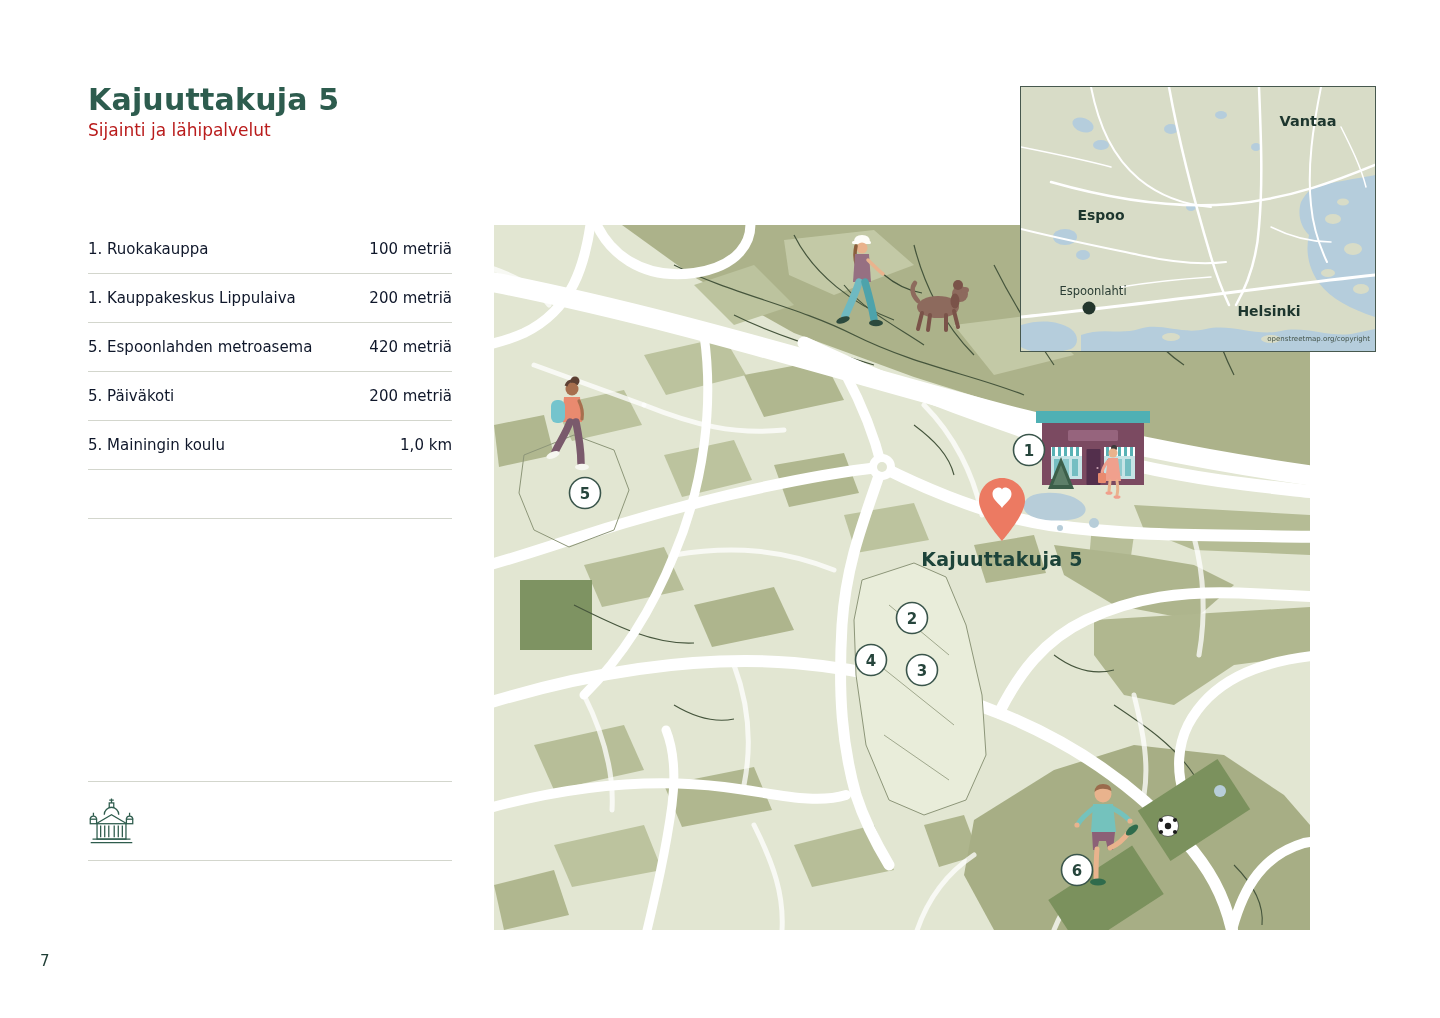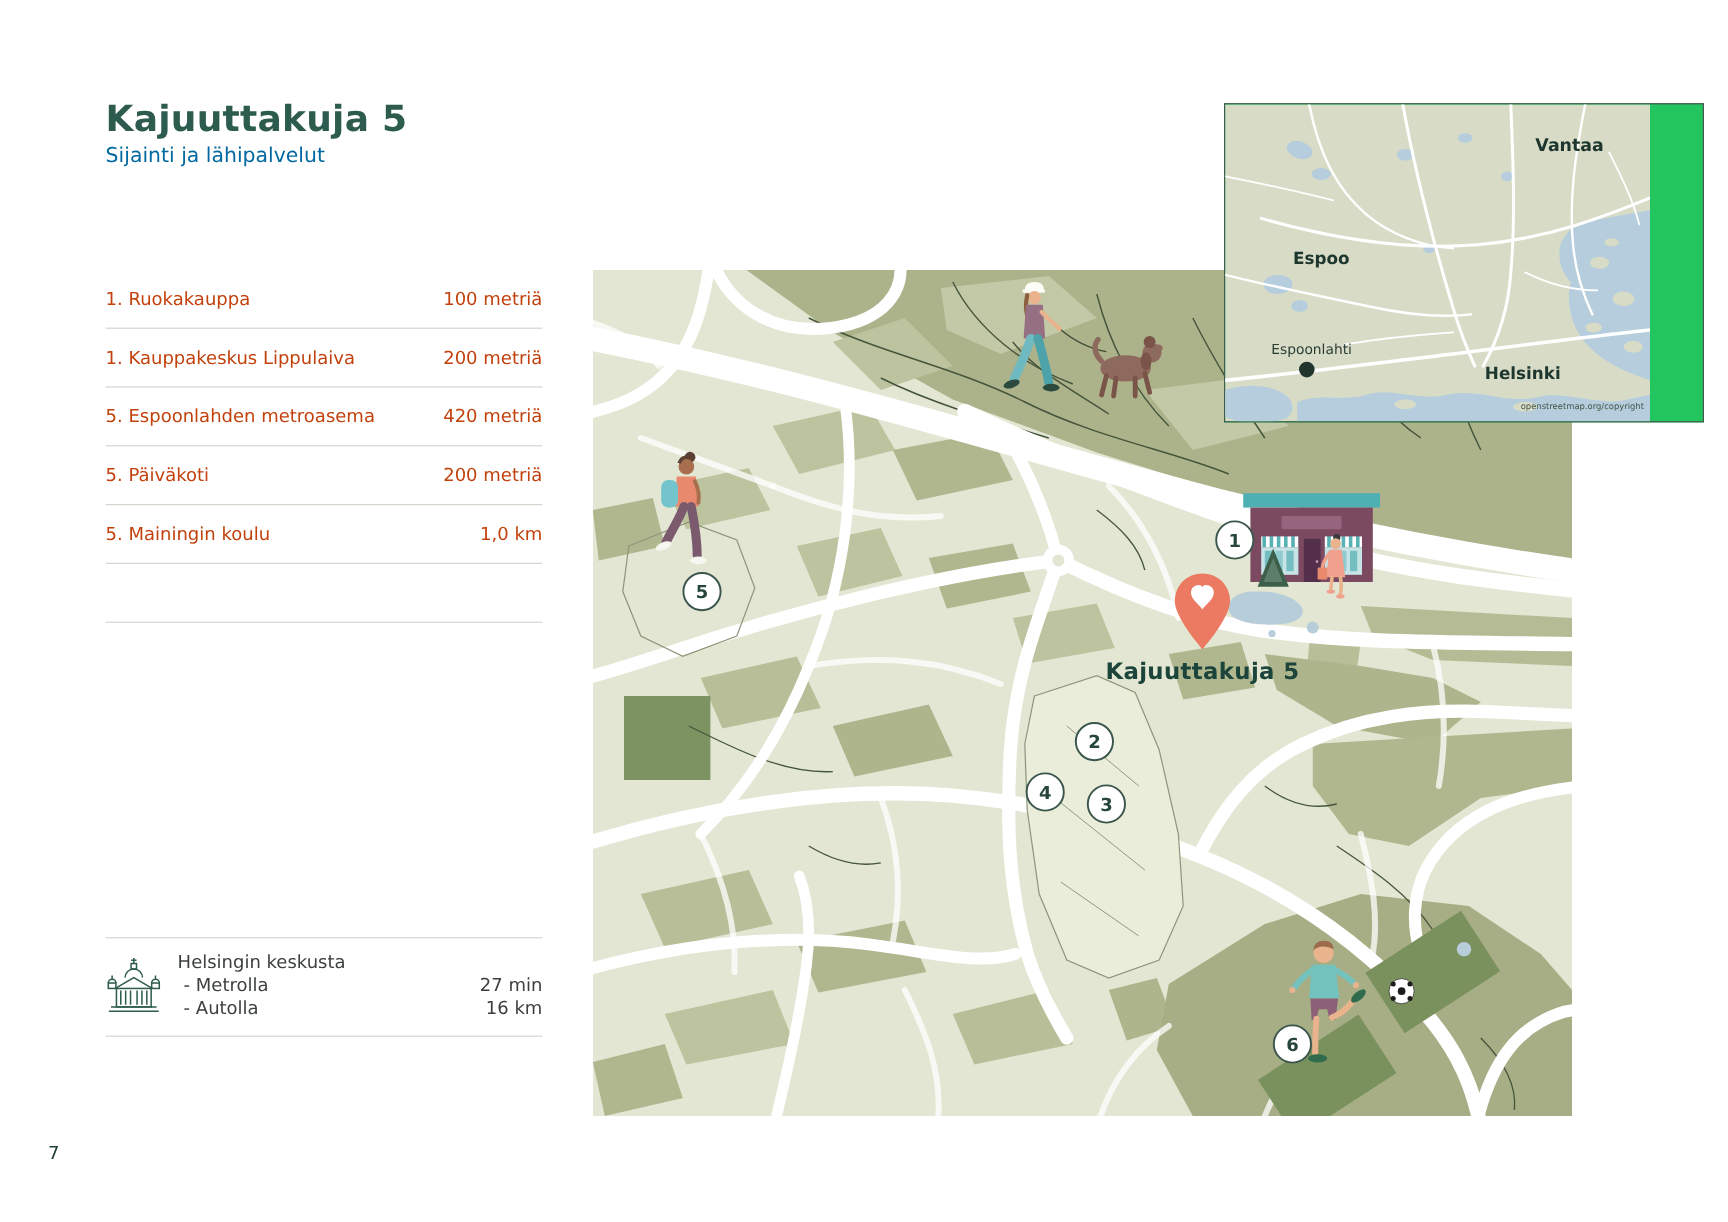--- a/index.html
+++ b/index.html
@@ -4,36 +4,36 @@
 <style>
   html,body{margin:0;padding:0;}
   body{
     width:1440px;height:1018px;position:relative;overflow:hidden;
     background:#ffffff;color:#3b403c;
     font-family:"DejaVu Sans","Liberation Sans",sans-serif;
   }
   .abs{position:absolute;}
   
   .title{left:88px;top:82px;font-size:30px;font-weight:700;color:#2d5c4e;letter-spacing:.2px;}
-  .subtitle{left:88px;top:120px;font-size:17px;color:#0369a1;}
+  .subtitle{left:88px;top:120px;font-size:17px;color:#b91c1c;}
   
   .services{left:88px;top:225px;width:364px;}
-  .svc-row{height:48px;border-bottom:1px solid #d3d6cd;display:flex;align-items:center;justify-content:space-between;font-size:15px;color:#c2410c;}
+  .svc-row{height:48px;border-bottom:1px solid #d3d6cd;display:flex;align-items:center;justify-content:space-between;font-size:15px;color:#0f172a;}
   .svc-dist{white-space:nowrap;}
   
   .distances{left:88px;top:781px;width:364px;}
   .dist-heading{font-size:16px;font-weight:700;color:#21413a;letter-spacing:.4px;margin:0 0 12px 0;}
   .dist-body{border-top:1px solid #d3d6cd;border-bottom:1px solid #d3d6cd;padding:11px 0 13px 0;display:flex;gap:13px;}
   .dist-icon{flex:0 0 auto;margin-top:2px;}
   .dist-content{flex:1;font-size:15px;line-height:19px;}
   .mode-row{display:flex;justify-content:space-between;padding-left:5px;}
   .page-number{left:40px;top:952px;font-size:15px;color:#1e3d34;}
   
   .main-map{left:494px;top:225px;width:816px;height:705px;}
-  .inset-map{left:1020px;top:86px;width:400px;height:266px;box-sizing:border-box;border:1px solid #47584e;background:#22c55e;z-index:5;}
+  .inset-map{left:1020px;top:86px;width:356px;height:266px;box-sizing:border-box;border:1px solid #47584e;background:#fdba74;z-index:5;}
   svg{display:block;}
   svg text{font-family:"DejaVu Sans","Liberation Sans",sans-serif;}
 </style>
 </head>
 <body>
 
 <div class="abs title">Kajuuttakuja 5</div>
 <div class="abs subtitle">Sijainti ja lähipalvelut</div>
 
 <div class="abs services">
@@ -69,31 +69,20 @@
       <path d="M14 33 V46 M18.5 33 V46 M23 33 V46 M29 33 V46 M33.5 33 V46 M38 33 V46"></path>
       <path d="M9 31 L26 21 L43 31"></path>
       <path d="M18 21 A8 8 0 0 1 34 21"></path>
       <rect x="23.5" y="8" width="5" height="5"></rect>
       <path d="M26 8 V3 M23.5 5 H28.5"></path>
       <rect x="2.5" y="26" width="7" height="5"></rect>
       <path d="M2.5 26 A3.5 3.5 0 0 1 9.5 26 M6 22 V19"></path>
       <rect x="42.5" y="26" width="7" height="5"></rect>
       <path d="M42.5 26 A3.5 3.5 0 0 1 49.5 26 M46 22 V19"></path>
     </svg>
-    <div class="dist-content">
-      <div>Helsingin keskusta</div>
-      <div class="mode-row">
-        <span>- Metrolla</span>
-        <span>27 min</span>
-      </div>
-      <div class="mode-row">
-        <span>- Autolla</span>
-        <span>16 km</span>
-      </div>
-    </div>
   </div>
 </div>
 
 <div class="abs page-number">7</div>
 
 <div class="abs main-map">
 <svg width="816" height="705" viewBox="0 0 816 705">
   <defs>
     <pattern id="awn" width="6" height="9" patternUnits="userSpaceOnUse">
       <rect width="6" height="9" fill="#ffffff"></rect>

